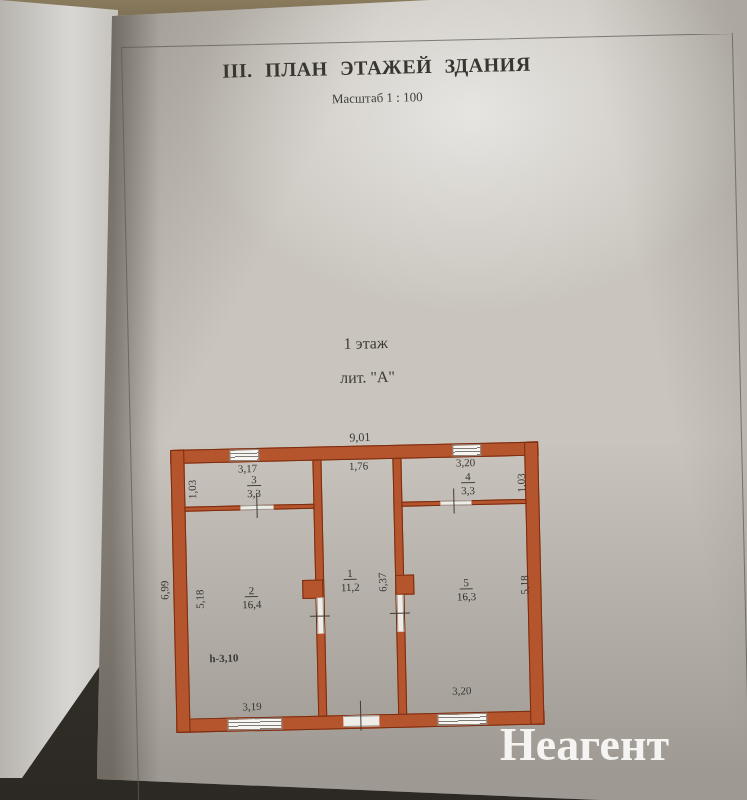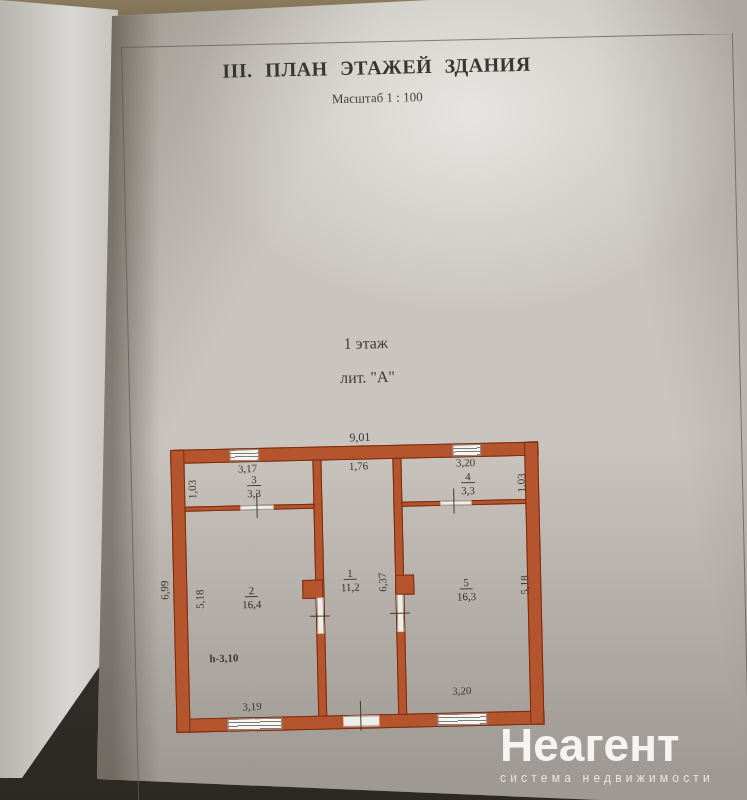--- a/index.html
+++ b/index.html
@@ -53,21 +53,21 @@
   .dim.v{transform:translate(-50%,-50%) rotate(-90deg);}
   .dim.big{font-size:12px;}
   .room-label{position:absolute;transform:translate(-50%,0);text-align:center;
     font-size:11px;color:#33322c;line-height:12px;}
   .room-label .num{display:inline-block;border-bottom:1px solid #44423c;padding:0 4px;}
   .room-label .area{display:block;margin-top:1px;}
   .hnote{position:absolute;font-size:11px;font-weight:600;color:#3a3833;
     transform:translate(-50%,-50%);white-space:nowrap;}
 
   
-  .watermark{position:absolute;left:500px;top:722px;font-family:Liberation Sans, sans-serif;}
+  .watermark{position:absolute;left:500px;top:722px;font-family:Liberation Serif, serif;}
   .wm-brand{font-size:46px;font-weight:bold;color:rgba(252,252,250,0.92);letter-spacing:0px;line-height:46px;}
   .wm-tagline{margin-top:3px;font-size:12px;letter-spacing:4.2px;color:rgba(250,250,248,0.78);}
 </style>
 </head>
 <body>
 
 <div class="prev-page"></div>
 <div class="page"></div>
 
 <div class="content">
@@ -142,14 +142,13 @@
     </div>
     <div class="room-label" style="left:293px;top:133px;">
       <span class="num">5</span>
       <span class="area">16,3</span>
     </div>
   </div>
 </div>
 
 <div class="watermark">
   <div class="wm-brand">Неагент</div>
-  <div class="wm-tagline">система недвижимости</div>
 </div>
 
 </body></html>

